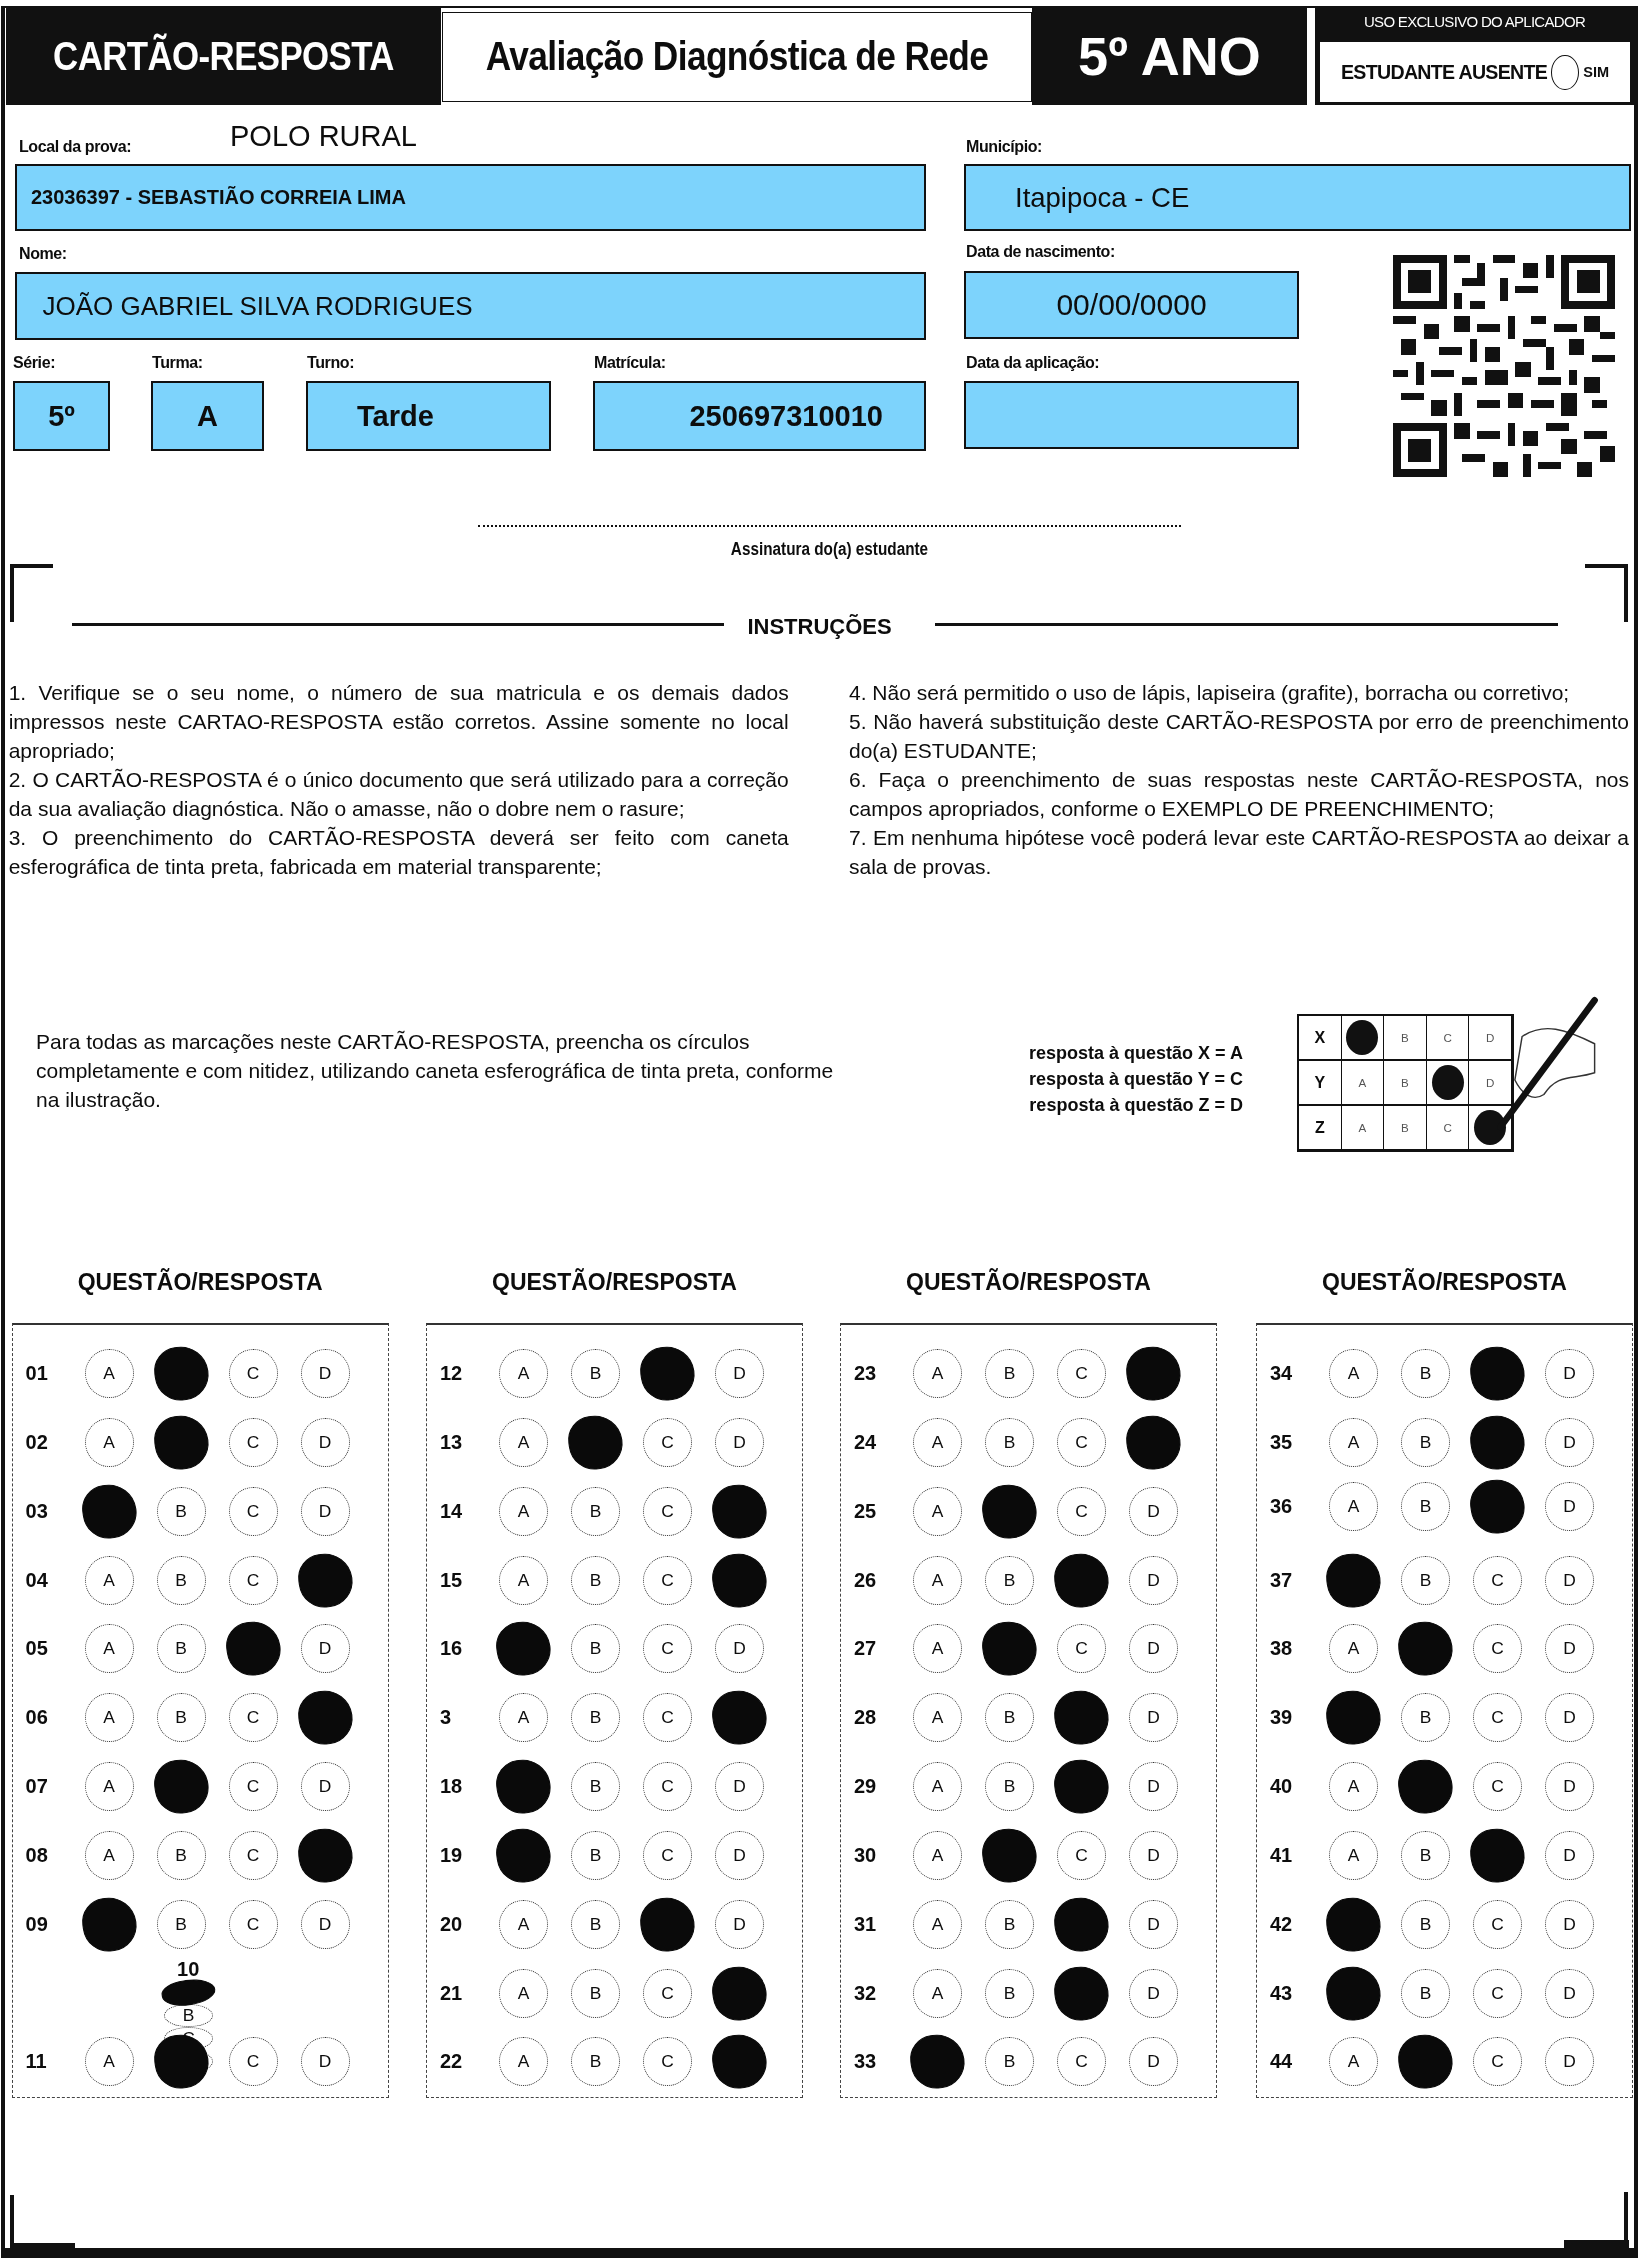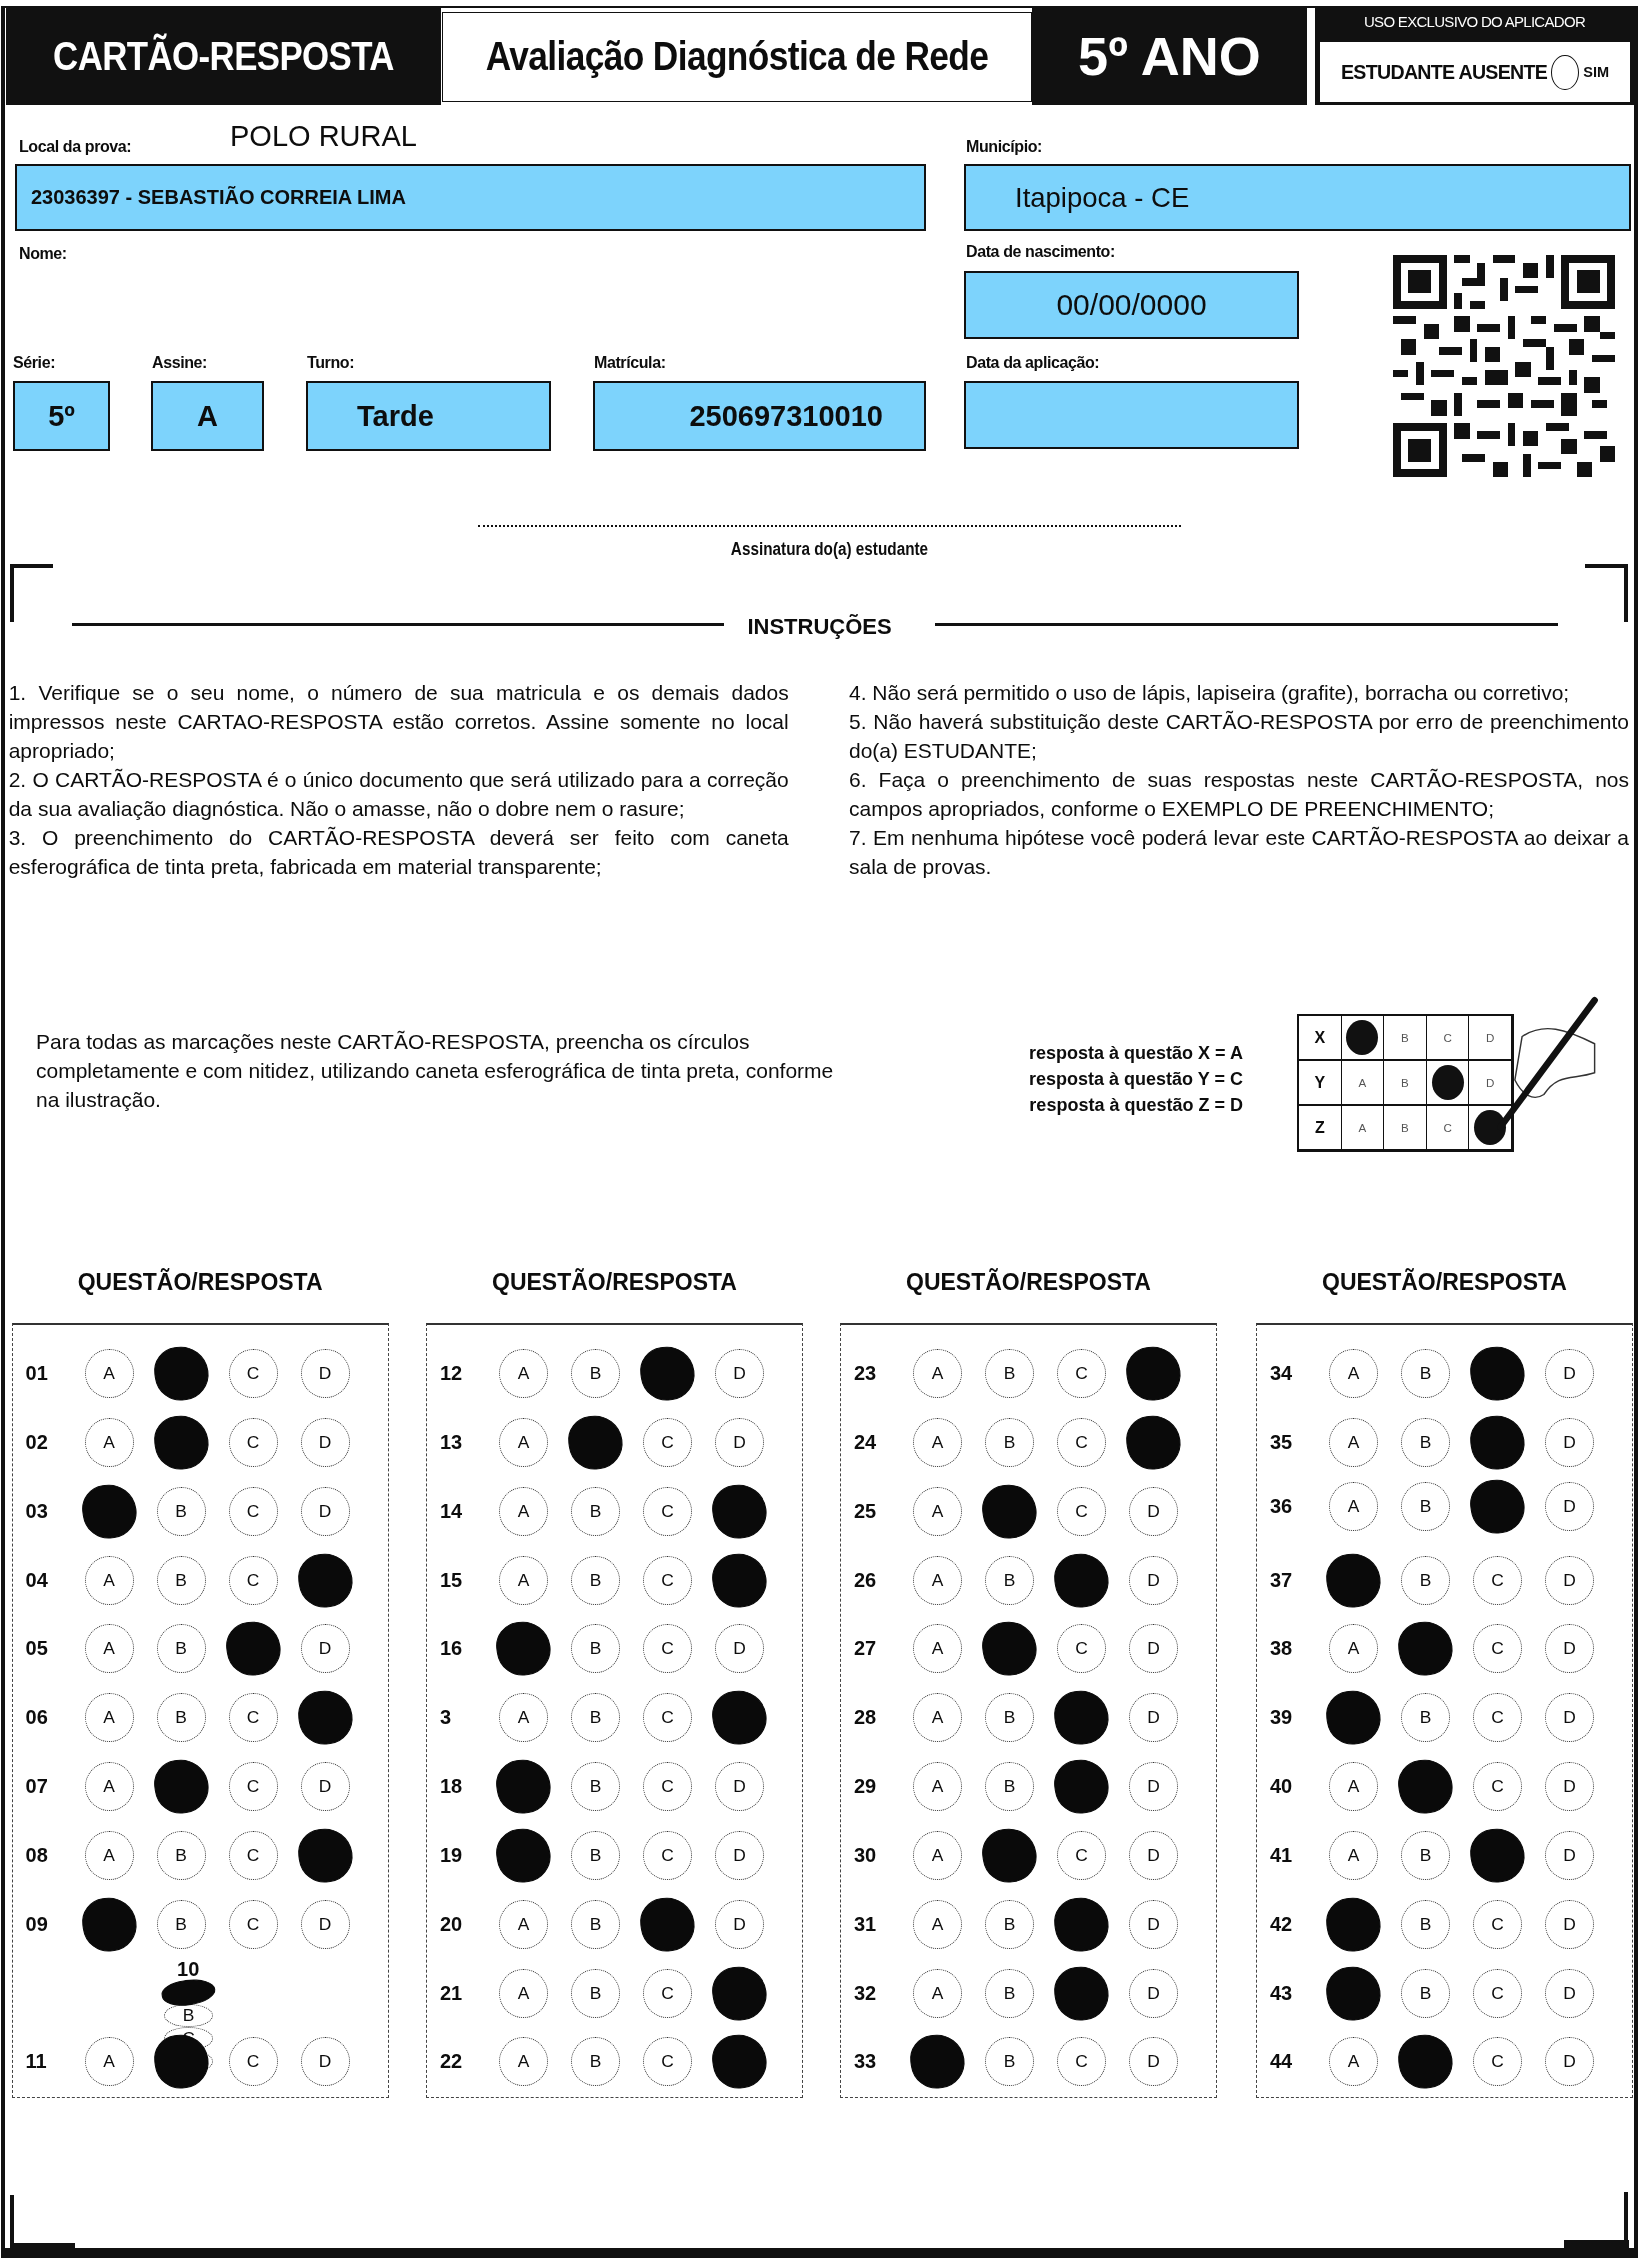--- a/index.html
+++ b/index.html
@@ -93,31 +93,34 @@
   <div class="box" style="left:14.5px;top:164px;width:911px;height:67px;padding-left:14.5px;font-size:20px;">
     <span>23036397 - SEBASTIÃO CORREIA LIMA</span>
   </div>
 
   <div class="lbl" style="left:966px;top:138px;">Município:</div>
   <div class="box" style="left:964px;top:164px;width:667px;height:67px;padding-left:49px;font-size:27.5px;font-weight:normal;">
     <span>Itapipoca - CE</span>
   </div>
 
   <div class="lbl" style="left:19px;top:245px;">Nome:</div>
+  <div class="box" style="left:14.5px;top:272px;width:911px;height:68px;padding-left:26px;font-size:26px;font-weight:normal;">
+    <span>JOÃO GABRIEL SILVA RODRIGUES</span>
+  </div>
 
   <div class="lbl" style="left:966px;top:243px;">Data de nascimento:</div>
   <div class="box" style="left:964px;top:271px;width:335px;height:68px;justify-content:center;font-size:30px;font-weight:normal;">
     <span>00/00/0000</span>
   </div>
 
   <div class="lbl" style="left:13px;top:354px;">Série:</div>
   <div class="box" style="left:13px;top:381px;width:97px;height:70px;justify-content:center;font-size:29px;">
     <span>5º</span>
   </div>
-  <div class="lbl" style="left:152px;top:354px;">Assine:</div>
+  <div class="lbl" style="left:152px;top:354px;">Turma:</div>
   <div class="box" style="left:151px;top:381px;width:113px;height:70px;justify-content:center;font-size:29px;">
     <span>A</span>
   </div>
   <div class="lbl" style="left:307px;top:354px;">Turno:</div>
   <div class="box" style="left:306px;top:381px;width:245px;height:70px;padding-left:49px;font-size:29px;">
     <span>Tarde</span>
   </div>
   <div class="lbl" style="left:594px;top:354px;">Matrícula:</div>
   <div class="box" style="left:593px;top:381px;width:333px;height:70px;justify-content:flex-end;padding-right:41px;font-size:29px;">
     <span>250697310010</span>

